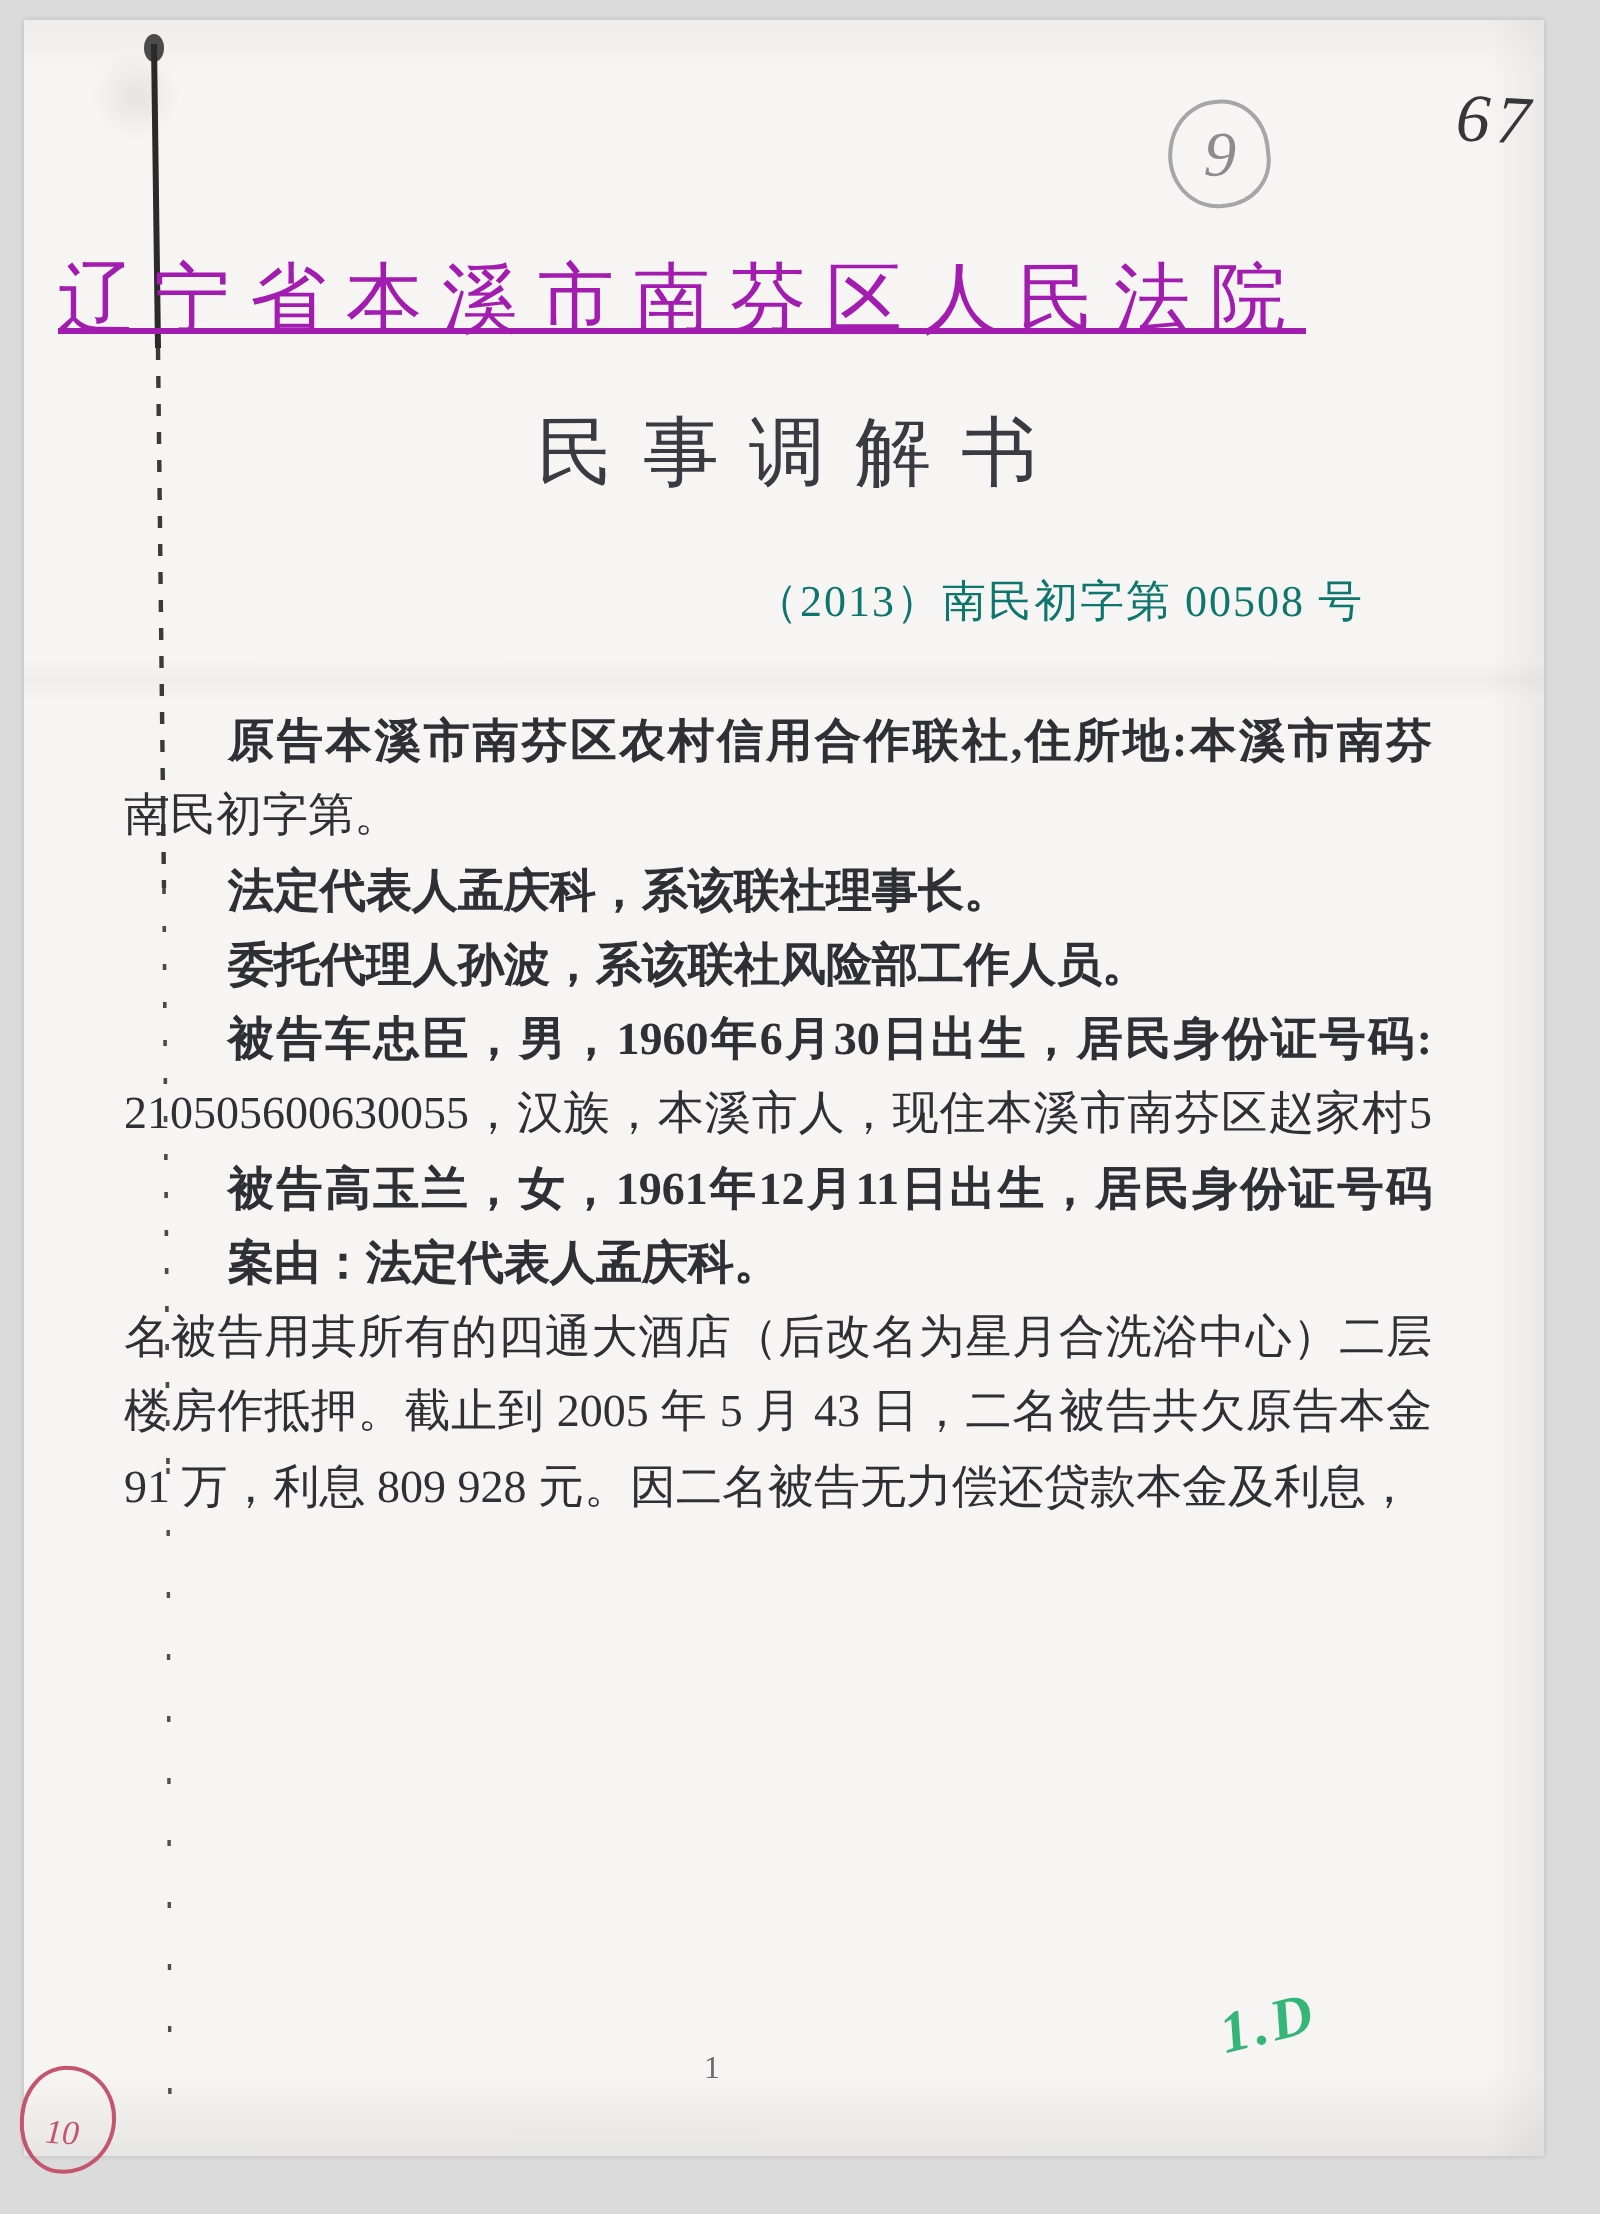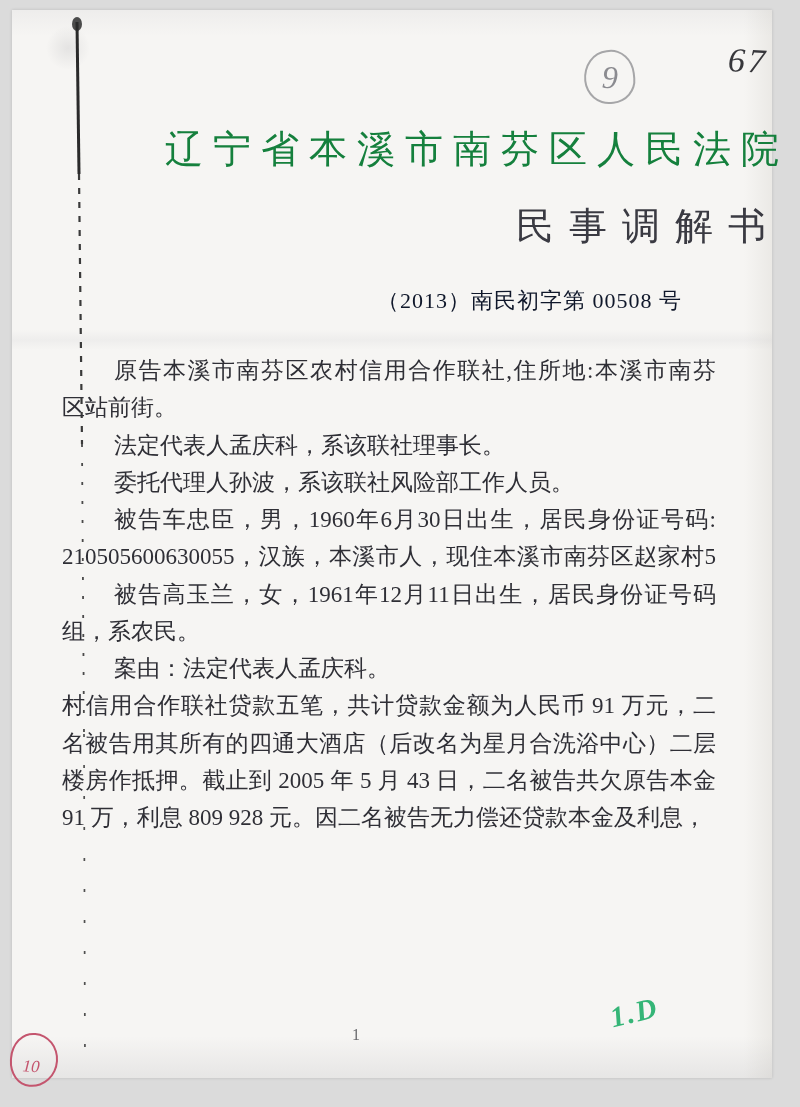--- a/index.html
+++ b/index.html
@@ -22,40 +22,40 @@
   .shade-bottom{left:0;bottom:0;width:100%;height:42px;
     background:linear-gradient(0deg,rgba(150,150,156,.16),rgba(0,0,0,0));}
   .crease{left:0;top:320px;width:100%;height:20px;
     background:linear-gradient(180deg,rgba(0,0,0,0),rgba(168,168,178,.10),rgba(0,0,0,0));}
   .smudge{left:34px;top:16px;width:44px;height:44px;border-radius:50%;
     background:radial-gradient(closest-side,rgba(120,120,126,.14),rgba(0,0,0,0));}
   .streak{position:absolute;left:52px;top:4px;}
 
   
   .court-title{
-    position:absolute;left:0;top:114px;width:760px;text-align:right;
+    position:absolute;left:0;top:114px;width:760px;text-align:left;
     transform:translateX(17px);
-    font-size:38px;letter-spacing:10px;color:#15803d;white-space:nowrap;
+    font-size:38px;letter-spacing:10px;color:#a21caf;white-space:nowrap;text-decoration:underline;
   }
   .doc-title{
-    position:absolute;left:0;top:191px;width:760px;text-align:right;
+    position:absolute;left:0;top:191px;width:760px;text-align:center;
     transform:translateX(9px);
     font-size:38px;letter-spacing:15px;color:#3a3a42;white-space:nowrap;
   }
   .case-no{
     position:absolute;right:90px;top:276px;
-    font-size:22px;letter-spacing:1px;color:#0f172a;white-space:nowrap;
+    font-size:22px;letter-spacing:1px;color:#0f766e;white-space:nowrap;
   }
   .doc-body{
     position:absolute;left:50px;top:342px;width:654px;
     font-size:23px;line-height:37.25px;color:#2f2f36;
   }
   .line{text-align:justify;text-align-last:left;}
   .line.jf{text-align-last:justify;}
-  .line.ind{text-indent:52px;}
+  .line.ind{text-indent:52px;font-weight:bold;}
   .page-num{
     position:absolute;left:340px;top:1016px;
     font-size:16px;color:#6a6a6e;
   }
 
   
   .hand{font-style:italic;}
   .pencil-circle{
     position:absolute;left:572px;top:40px;width:47px;height:50px;
     border:2px solid #a6a6a8;
@@ -103,29 +103,27 @@
     <line x1="18" y1="430" x2="20" y2="720" stroke="#4a4a4a" stroke-width="1.8" stroke-dasharray="3 16"></line>
     <line x1="20" y1="720" x2="21" y2="1060" stroke="#4f4f4f" stroke-width="1.7" stroke-dasharray="3 28"></line>
   </svg>
 
   <div class="court-title">辽宁省本溪市南芬区人民法院</div>
   <div class="doc-title">民事调解书</div>
   <div class="case-no">（2013）南民初字第 00508 号</div>
 
   <div class="doc-body">
     <div class="line ind jf">原告本溪市南芬区农村信用合作联社,住所地:本溪市南芬</div>
-    <div class="line">区站前街。</div>
+    <div class="line">南民初字第。</div>
     <div class="line ind">法定代表人孟庆科，系该联社理事长。</div>
     <div class="line ind">委托代理人孙波，系该联社风险部工作人员。</div>
     <div class="line ind jf">被告车忠臣，男，1960年6月30日出生，居民身份证号码:</div>
     <div class="line jf">210505600630055，汉族，本溪市人，现住本溪市南芬区赵家村5</div>
     <div class="line ind jf">被告高玉兰，女，1961年12月11日出生，居民身份证号码</div>
-    <div class="line">组，系农民。</div>
     <div class="line ind">案由：法定代表人孟庆科。</div>
-    <div class="line jf">村信用合作联社贷款五笔，共计贷款金额为人民币 91 万元，二</div>
     <div class="line jf">名被告用其所有的四通大酒店（后改名为星月合洗浴中心）二层</div>
     <div class="line jf">楼房作抵押。截止到 2005 年 5 月 43 日，二名被告共欠原告本金</div>
     <div class="line">91 万，利息 809 928 元。因二名被告无力偿还贷款本金及利息，</div>
   </div>
 
   <div class="page-num">1</div>
 
   <div class="pencil-circle hand">
     <span>9</span>
   </div>

